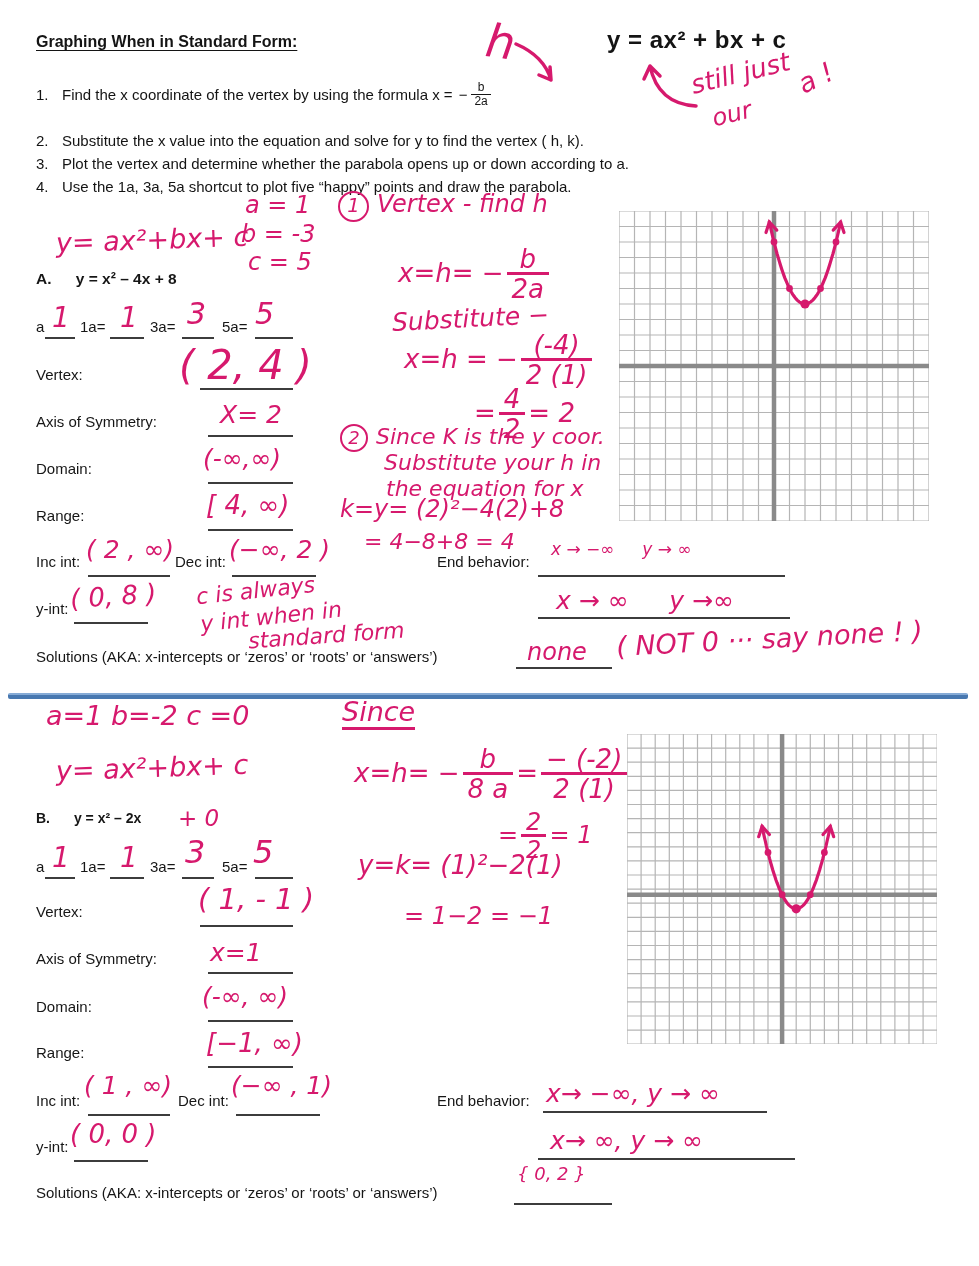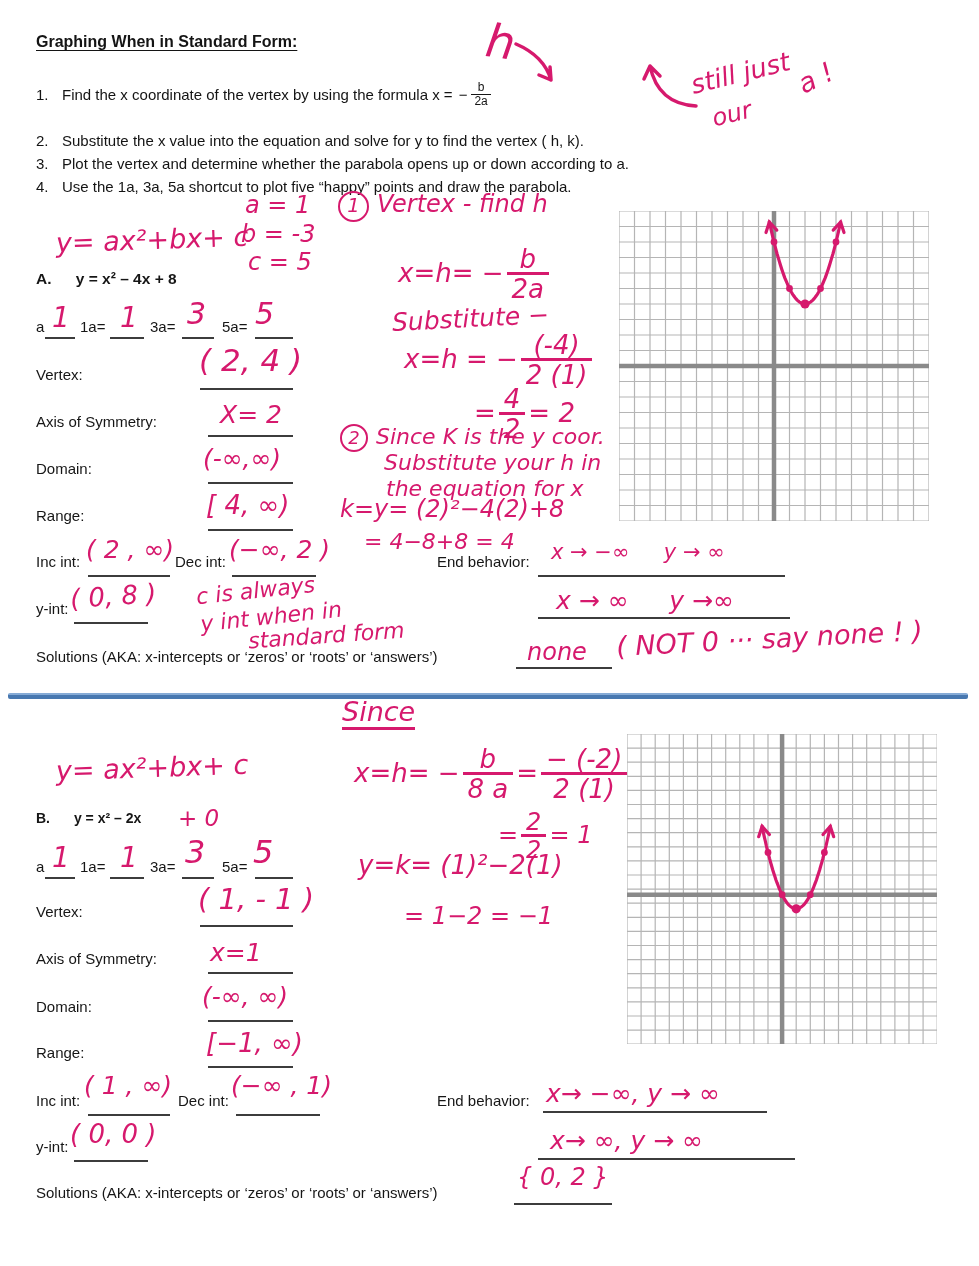--- a/index.html
+++ b/index.html
@@ -27,20 +27,21 @@
            border-top:2px solid #86abd6;border-radius:2px;}
   .overlay{position:absolute;left:0;top:0;pointer-events:none;}
   .uline-ink{border-bottom:3px solid currentColor;padding-bottom:1px;}
 </style>
 </head>
 <body>
 
 <div class="page">
 
   <div class="abs title" style="left:36px;top:33px;">Graphing When in Standard Form:</div>
+  <div class="abs bigeq" style="left:607px;top:26px;">y = ax² + bx + c</div>
 
   <div class="abs step" style="left:36px;top:76px;height:36px;">
     <span class="num">1.</span>
     <span>Find the x coordinate of the vertex by using the formula x =</span>
     <span style="margin-left:6px;">−</span>
     <span class="pfrac">
       <span class="fn">b</span>
       <span class="fd">2a</span>
     </span>
   </div>
@@ -102,21 +103,21 @@
   <div class="blank" style="left:110px;top:337px;width:34px;"></div>
   <div class="blank" style="left:182px;top:337px;width:32px;"></div>
   <div class="blank" style="left:255px;top:337px;width:38px;"></div>
   <div class="abs ink" style="left:52px;top:303px;font-size:28px;">1</div>
   <div class="abs ink" style="left:120px;top:303px;font-size:28px;">1</div>
   <div class="abs ink" style="left:187px;top:298px;font-size:30px;">3</div>
   <div class="abs ink" style="left:255px;top:298px;font-size:30px;">5</div>
 
   <div class="abs printed" style="left:36px;top:366px;">Vertex:</div>
   <div class="blank" style="left:200px;top:388px;width:93px;"></div>
-  <div class="abs ink" style="left:199px;top:344px;font-size:31px;text-align:right;">( 2, 4 )</div>
+  <div class="abs ink" style="left:179px;top:344px;font-size:40px;text-align:right;">( 2, 4 )</div>
 
   <div class="abs printed" style="left:36px;top:413px;">Axis of Symmetry:</div>
   <div class="blank" style="left:208px;top:435px;width:85px;"></div>
   <div class="abs ink" style="left:220px;top:402px;font-size:25px;">X= 2</div>
 
   <div class="abs printed" style="left:36px;top:460px;">Domain:</div>
   <div class="blank" style="left:208px;top:482px;width:85px;"></div>
   <div class="abs ink" style="left:203px;top:446px;font-size:25px;">(-∞,∞)</div>
 
   <div class="abs printed" style="left:36px;top:507px;">Range:</div>
@@ -125,21 +126,21 @@
 
   <div class="abs printed" style="left:36px;top:553px;">Inc int:</div>
   <div class="blank" style="left:88px;top:575px;width:82px;"></div>
   <div class="abs ink" style="left:86px;top:537px;font-size:25px;">( 2 , ∞)</div>
   <div class="abs printed" style="left:175px;top:553px;">Dec int:</div>
   <div class="blank" style="left:232px;top:575px;width:84px;"></div>
   <div class="abs ink" style="left:229px;top:537px;font-size:25px;">(−∞, 2 )</div>
 
   <div class="abs printed" style="left:437px;top:553px;">End behavior:</div>
   <div class="blank" style="left:538px;top:575px;width:247px;"></div>
-  <div class="abs ink" style="left:551px;top:541px;font-size:21px;">x → −∞   y → ∞</div>
+  <div class="abs ink" style="left:551px;top:541px;font-size:17px;">x → −∞   y → ∞</div>
   <div class="blank" style="left:538px;top:617px;width:252px;"></div>
   <div class="abs ink" style="left:556px;top:588px;font-size:25px;">x → ∞   y →∞</div>
 
   <div class="abs printed" style="left:36px;top:600px;">y-int:</div>
   <div class="blank" style="left:74px;top:622px;width:74px;"></div>
   <div class="abs ink" style="left:70px;top:583px;font-size:26px;transform:rotate(-4deg);">( 0, 8 )</div>
   <div class="abs ink" style="left:196px;top:579px;font-size:22px;transform:rotate(-6deg);">c is always</div>
   <div class="abs ink" style="left:200px;top:605px;font-size:22px;transform:rotate(-6deg);">y int when in</div>
   <div class="abs ink" style="left:248px;top:624px;font-size:22px;transform:rotate(-4deg);">standard form</div>
 
@@ -157,20 +158,21 @@
       <path d="M214.2,19.1L221.6,11.0L225.0,21.5" stroke="#d6196d" stroke-width="3.2" fill="none" stroke-linecap="round"></path>
       <circle cx="155.0" cy="31.0" r="3.4" fill="#d6196d"></circle>
       <circle cx="170.5" cy="77.5" r="3.4" fill="#d6196d"></circle>
       <circle cx="186.0" cy="93.0" r="4.6" fill="#d6196d"></circle>
       <circle cx="201.5" cy="77.5" r="3.4" fill="#d6196d"></circle>
       <circle cx="217.0" cy="31.0" r="3.4" fill="#d6196d"></circle>
     </svg>
 
   <div class="divider"></div>
 
+  <div class="abs ink" style="left:46px;top:702px;font-size:27px;">a=1   b=-2   c =0</div>
   <div class="abs ink uline-ink" style="left:342px;top:698px;font-size:27px;">Since</div>
   <div class="abs ink" style="left:56px;top:754px;font-size:27px;transform:rotate(-2deg);">y= ax²+bx+ c</div>
 
   <div class="abs ink" style="left:354px;top:746px;font-size:26px;">
     <span>x=h= −</span><span class="ifrac"><span class="fn">b</span><span class="fd">8 a</span></span><span>=</span><span class="ifrac"><span class="fn">− (-2)</span><span class="fd">2 (1)</span></span>
   </div>
   <div class="abs ink" style="left:498px;top:810px;font-size:24px;">
     <span>=</span><span class="ifrac"><span class="fn">2</span><span class="fd">2</span></span><span>= 1</span>
   </div>
 
@@ -224,21 +226,21 @@
   <div class="abs ink" style="left:546px;top:1081px;font-size:25px;">x→ −∞, y → ∞</div>
   <div class="blank" style="left:538px;top:1158px;width:257px;"></div>
   <div class="abs ink" style="left:550px;top:1128px;font-size:25px;">x→ ∞, y → ∞</div>
 
   <div class="abs printed" style="left:36px;top:1138px;">y-int:</div>
   <div class="blank" style="left:74px;top:1160px;width:74px;"></div>
   <div class="abs ink" style="left:70px;top:1121px;font-size:26px;">( 0, 0 )</div>
 
   <div class="abs printed" style="left:36px;top:1184px;">Solutions (AKA: x-intercepts or ‘zeros’ or ‘roots’ or ‘answers’)</div>
   <div class="blank" style="left:514px;top:1203px;width:98px;"></div>
-  <div class="abs ink" style="left:517px;top:1165px;font-size:24px;">{ 0, 2 }</div>
+  <div class="abs ink" style="left:517px;top:1165px;font-size:18px;">{ 0, 2 }</div>
 
   <svg id="graph-b-svg" class="graph" style="left: 627px; top: 734px; width: 310.2px; height: 310.2px;" viewBox="0 0 310.2 310.2">
       <path d="M0.0,0V310.2M14.1,0V310.2M28.2,0V310.2M42.3,0V310.2M56.4,0V310.2M70.5,0V310.2M84.6,0V310.2M98.7,0V310.2M112.8,0V310.2M126.9,0V310.2M141.0,0V310.2M155.1,0V310.2M169.2,0V310.2M183.3,0V310.2M197.4,0V310.2M211.5,0V310.2M225.6,0V310.2M239.7,0V310.2M253.8,0V310.2M267.9,0V310.2M282.0,0V310.2M296.1,0V310.2M310.2,0V310.2M0,0.0H310.2M0,14.1H310.2M0,28.2H310.2M0,42.3H310.2M0,56.4H310.2M0,70.5H310.2M0,84.6H310.2M0,98.7H310.2M0,112.8H310.2M0,126.9H310.2M0,141.0H310.2M0,155.1H310.2M0,169.2H310.2M0,183.3H310.2M0,197.4H310.2M0,211.5H310.2M0,225.6H310.2M0,239.7H310.2M0,253.8H310.2M0,267.9H310.2M0,282.0H310.2M0,296.1H310.2M0,310.2H310.2" stroke="#b5b5b5" stroke-width="1.2" fill="none"></path>
       <path d="M155.1,0V310.2" stroke="#8a8a8a" stroke-width="4.5" fill="none"></path>
       <path d="M0,160.74H310.2" stroke="#8a8a8a" stroke-width="4.5" fill="none"></path>
       <path d="M135.1,92.3L136.1,97.3L137.2,102.3L138.3,107.0L139.3,111.6L140.4,116.1L141.5,120.3L142.5,124.4L143.6,128.4L144.7,132.2L145.7,135.8L146.8,139.3L147.9,142.6L148.9,145.7L150.0,148.7L151.1,151.5L152.1,154.2L153.2,156.7L154.3,159.0L155.3,161.2L156.4,163.2L157.5,165.1L158.5,166.8L159.6,168.3L160.7,169.7L161.7,170.9L162.8,171.9L163.9,172.8L164.9,173.5L166.0,174.1L167.1,174.5L168.1,174.8L169.2,174.8L170.3,174.8L171.3,174.5L172.4,174.1L173.5,173.5L174.5,172.8L175.6,171.9L176.7,170.9L177.7,169.7L178.8,168.3L179.9,166.8L180.9,165.1L182.0,163.2L183.1,161.2L184.1,159.0L185.2,156.7L186.3,154.2L187.3,151.5L188.4,148.7L189.5,145.7L190.5,142.6L191.6,139.3L192.7,135.8L193.7,132.2L194.8,128.4L195.9,124.4L196.9,120.3L198.0,116.1L199.1,111.6L200.1,107.0L201.2,102.3L202.3,97.3L203.3,92.3" stroke="#d6196d" stroke-width="3.2" fill="none" stroke-linecap="round"></path>
       <path d="M131.7,102.7L135.1,92.3L142.4,100.5" stroke="#d6196d" stroke-width="3.2" fill="none" stroke-linecap="round"></path>
       <path d="M196.0,100.5L203.3,92.3L206.7,102.7" stroke="#d6196d" stroke-width="3.2" fill="none" stroke-linecap="round"></path>
       <circle cx="141.0" cy="118.4" r="3.4" fill="#d6196d"></circle>
       <circle cx="155.1" cy="160.7" r="3.4" fill="#d6196d"></circle>

